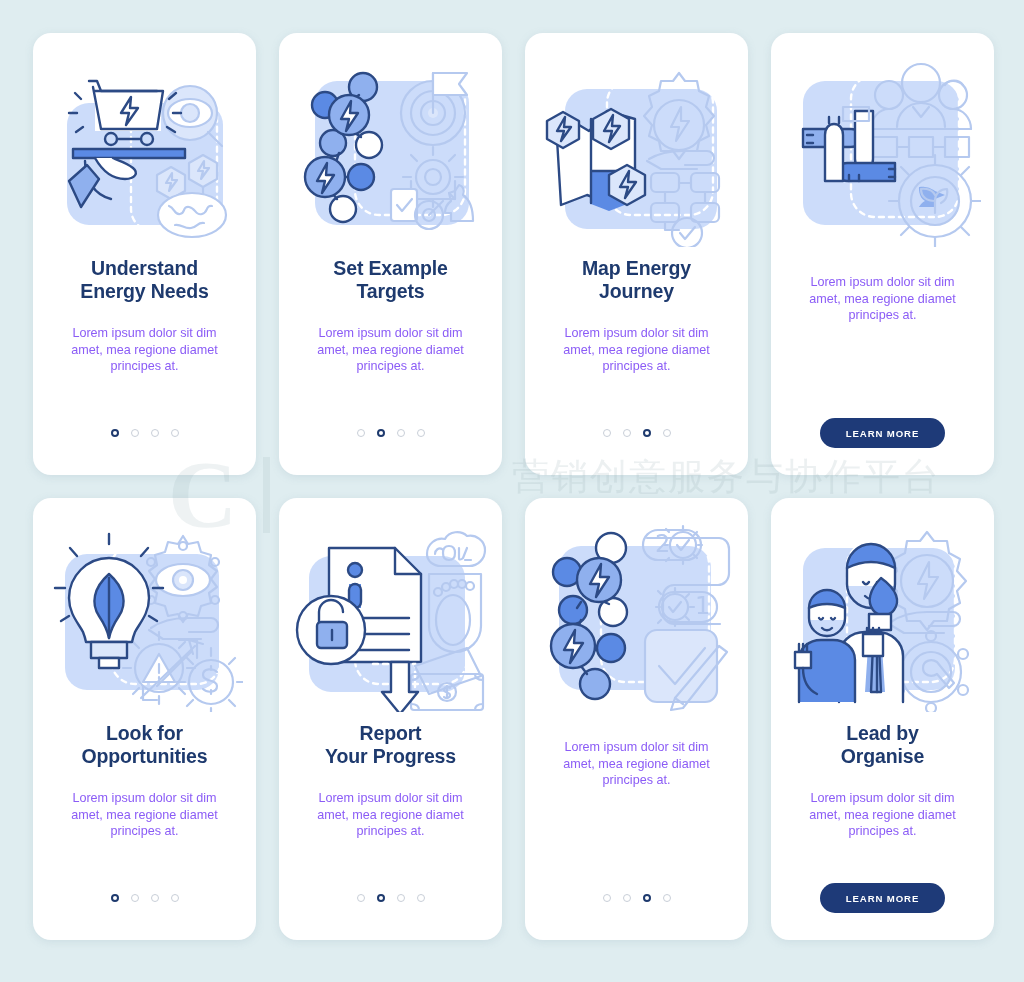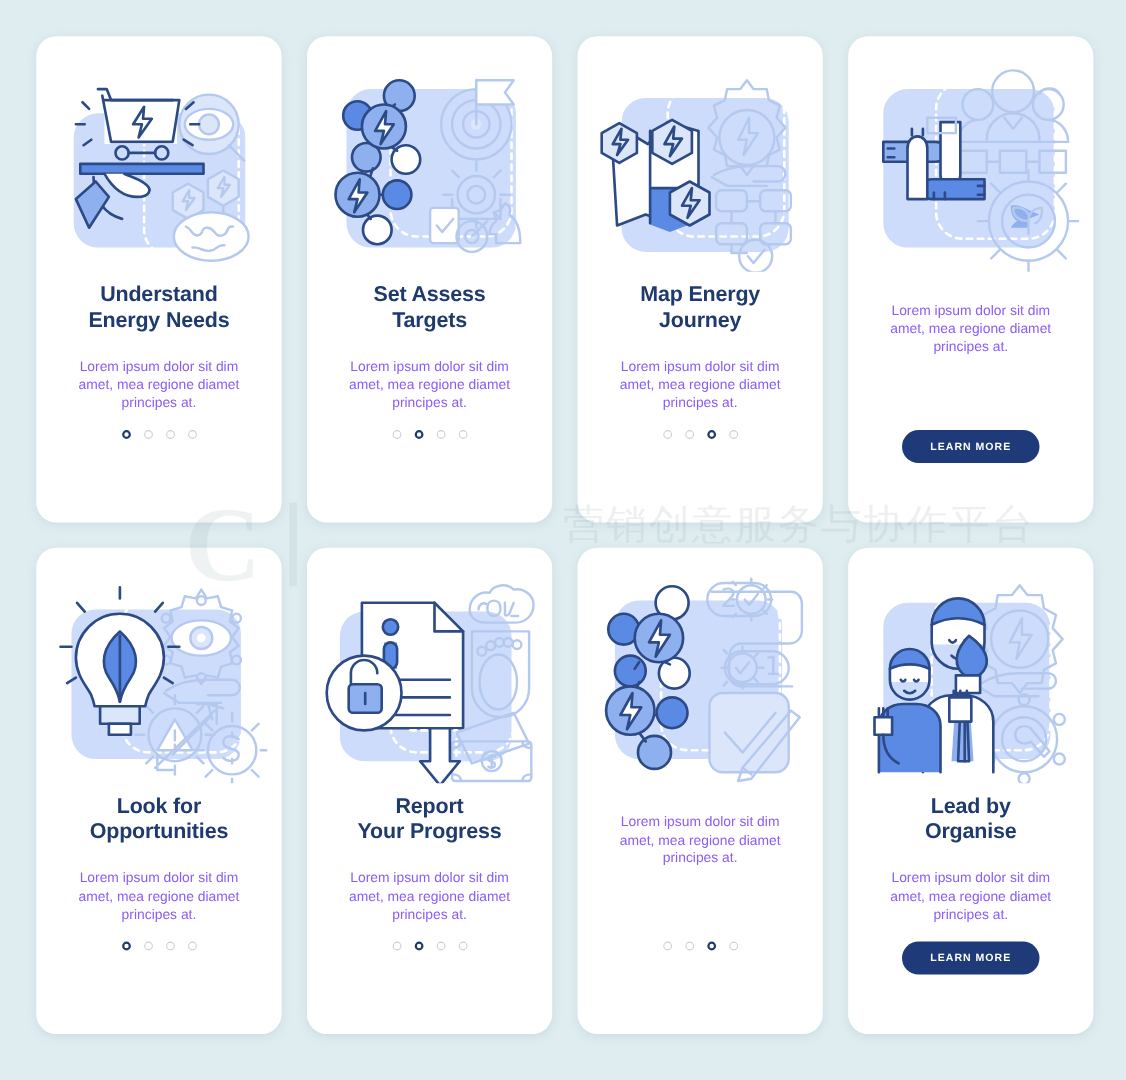--- a/index.html
+++ b/index.html
@@ -110,21 +110,21 @@
     text-align: center;
     padding: 0 24px;
   }
 
   
   .footer {
     position: absolute;
     left: 0; right: 0; bottom: 0;
     height: 84px;
     display: flex;
-    align-items: flex-start;
+    align-items: center;
     justify-content: center;
   }
   .dots { display: flex; align-items: center; gap: 12px; }
   .dot {
     width: 8px; height: 8px;
     border-radius: 50%;
     border: 1.6px solid #c9cfd8;
     background: transparent;
   }
   .dot.active {
@@ -283,21 +283,21 @@
           <circle class="st-dk" cx="56" cy="64" r="20"></circle>
           <path class="s-wht" d="M58 50l-10 18h8l-3 12 12-18h-8z"></path>
           <path class="st-dk" d="M58 50l-10 18h8l-3 12 12-18h-8z"></path>
           <circle class="s-mid" cx="32" cy="126" r="20"></circle>
           <circle class="st-dk" cx="32" cy="126" r="20"></circle>
           <path class="s-wht" d="M34 112l-10 18h8l-3 12 12-18h-8z"></path>
           <path class="st-dk" d="M34 112l-10 18h8l-3 12 12-18h-8z"></path>
         </svg>
       </div>
       <div class="title">
-        <span>Set Assess</span>
+        <span>Set Example</span>
         <span class="l2">Targets</span>
       </div>
       <div class="desc">Lorem ipsum dolor sit dim amet, mea regione diamet principes at.</div>
       <div class="footer">
         <div class="dots">
           <span class="dot"></span>
           <span class="dot active"></span>
           <span class="dot"></span>
           <span class="dot"></span>
         </div>

